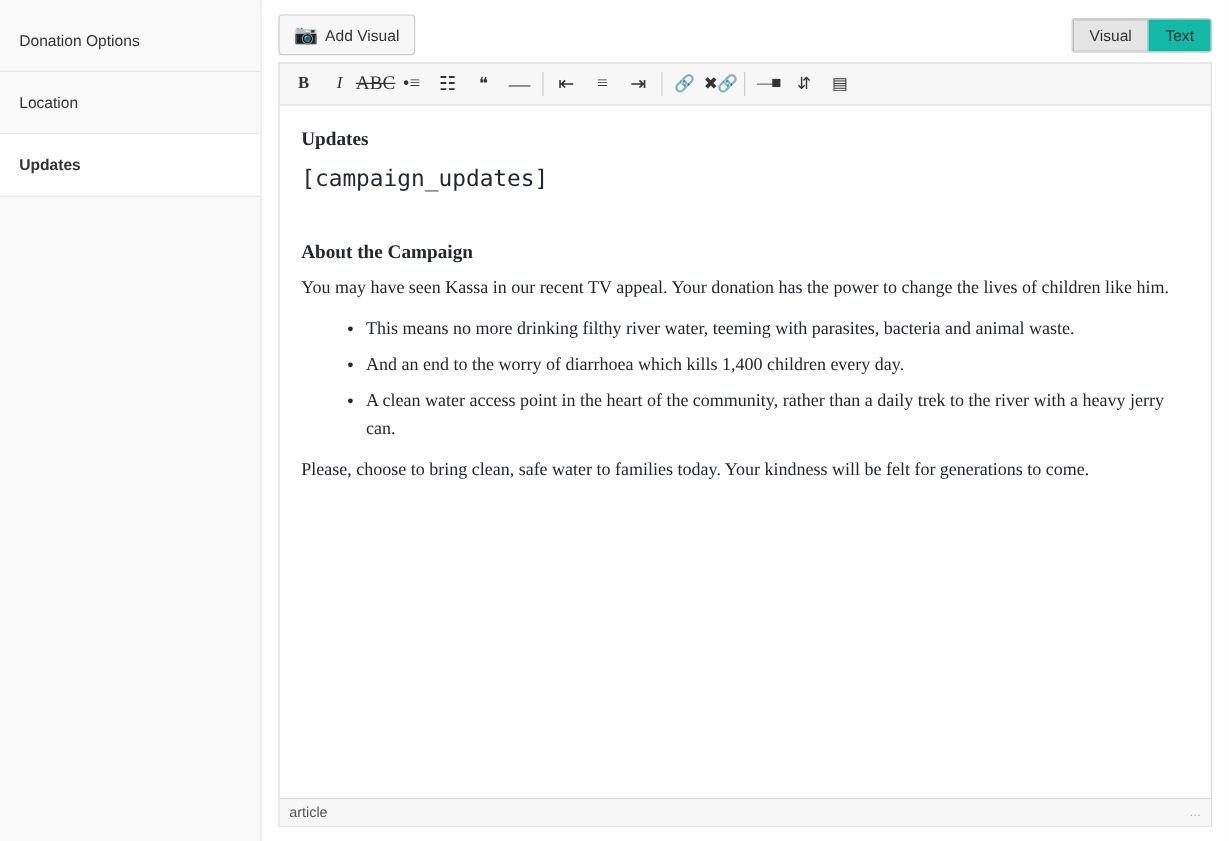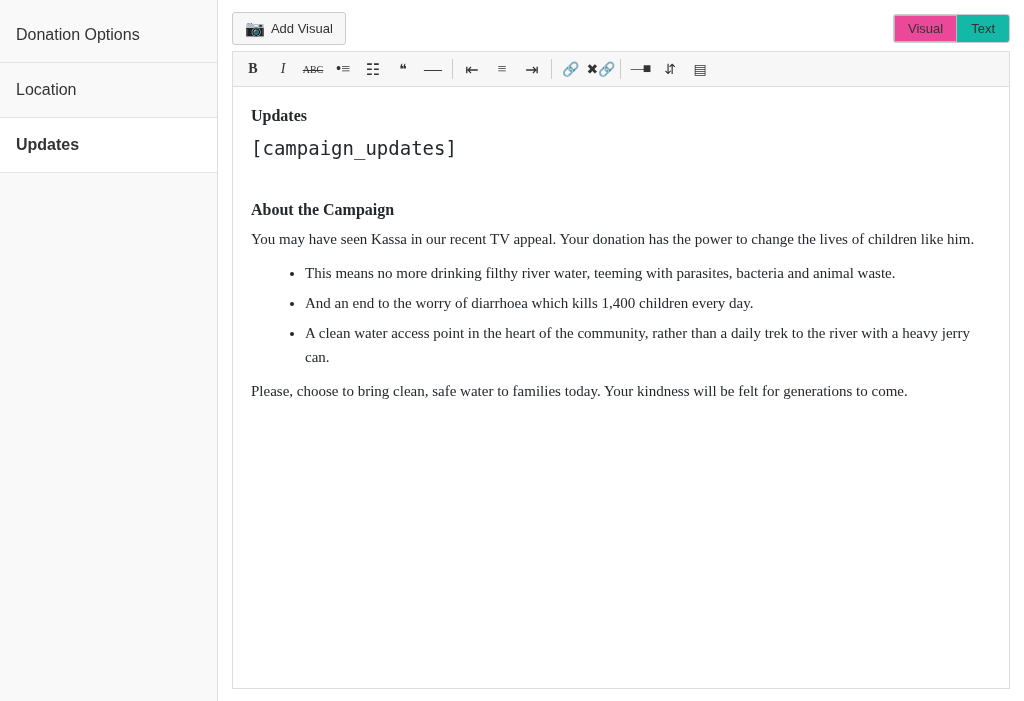--- a/index.html
+++ b/index.html
@@ -17,21 +17,21 @@
       width: 218px;
       min-width: 218px;
       background: #f9f9f9;
       border-right: 1px solid #ddd;
       padding-top: 8px;
     }
 
     .sidebar-item {
       display: block;
       padding: 18px 16px;
-      font-size: 16px;
+      font-size: 13px;
       font-family: -apple-system, BlinkMacSystemFont, 'Segoe UI', sans-serif;
       color: #333;
       border-bottom: 1px solid #e5e5e5;
       cursor: pointer;
       background: #f9f9f9;
       text-decoration: none;
     }
 
     .sidebar-item.active {
       background: #fff;
@@ -81,21 +81,21 @@
       padding: 6px 14px;
       font-size: 13px;
       font-family: -apple-system, BlinkMacSystemFont, 'Segoe UI', sans-serif;
       cursor: pointer;
       border: none;
       background: #14b8a6;
       color: #333;
     }
 
     .view-btn.active {
-      background: #ec4899;
+      background: #e5e5e5;
       box-shadow: inset 0 0 0 1px #bbb;
     }
 
     
     .format-toolbar {
       display: flex;
       align-items: center;
       gap: 2px;
       background: #f7f7f7;
       border: 1px solid #ddd;
@@ -231,21 +231,21 @@
       <button class="view-btn active">Visual</button>
       <button class="view-btn">Text</button>
     </div>
   </div>
 
   <div class="format-toolbar">
     <button class="fmt-btn bold" title="Bold">B</button>
     <button class="fmt-btn italic" title="Italic">
         <em>I</em>
       </button>
-    <button class="fmt-btn" title="Strikethrough" style="text-decoration:line-through; font-size:10px;">ABC</button>
+    <button class="fmt-btn" title="Strikethrough" style="text-decoration:line-through; font-size:16px;">ABC</button>
     <button class="fmt-btn" title="Unordered List" style="font-size:16px;">•≡</button>
     <button class="fmt-btn" title="Ordered List" style="font-size:16px;">☷</button>
     <button class="fmt-btn" title="Blockquote" style="font-size:14px;">❝</button>
     <button class="fmt-btn" title="Horizontal Rule" style="font-size:18px;">—</button>
     <div class="fmt-sep"></div>
     <button class="fmt-btn" title="Align Left" style="font-size:16px;">⇤</button>
     <button class="fmt-btn" title="Align Center" style="font-size:16px;">≡</button>
     <button class="fmt-btn" title="Align Right" style="font-size:16px;">⇥</button>
     <div class="fmt-sep"></div>
     <button class="fmt-btn" title="Insert Link" style="font-size:14px;">🔗</button>
@@ -268,15 +268,19 @@
       <ul>
         <li>This means no more drinking filthy river water, teeming with parasites, bacteria and animal waste.</li>
         <li>And an end to the worry of diarrhoea which kills 1,400 children every day.</li>
         <li>A clean water access point in the heart of the community, rather than a daily trek to the river with a heavy jerry can.</li>
       </ul>
 
       <p>Please, choose to bring clean, safe water to families today. Your kindness will be felt for generations to come.</p>
 
     </div>
 
+    <div class="editor-statusbar">
+      <span>article</span>
+      <span class="resize-handle">…</span>
+    </div>
   </div>
 
 </div>
 
 </body></html>

